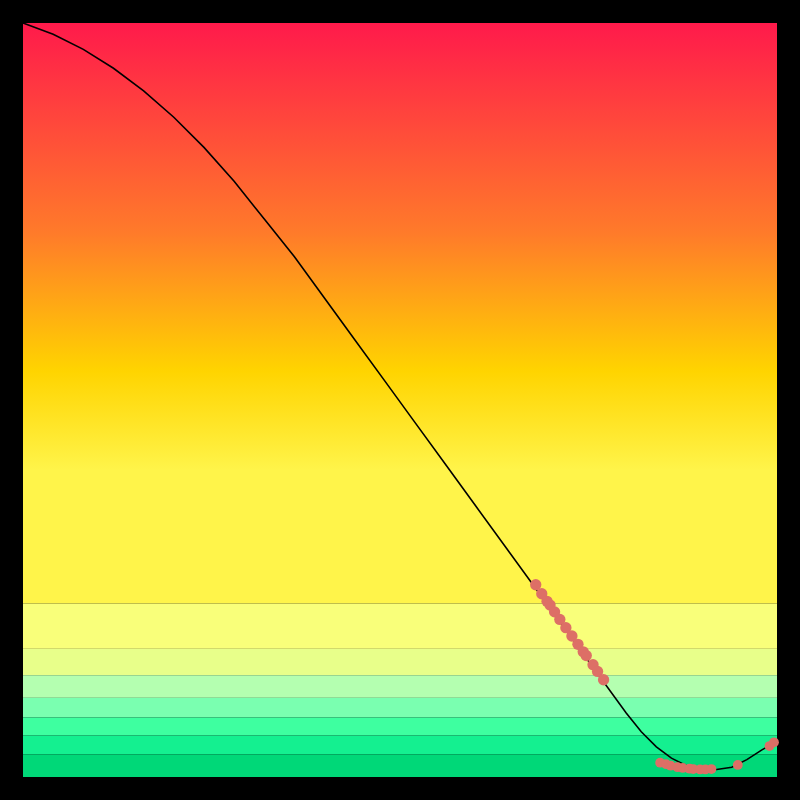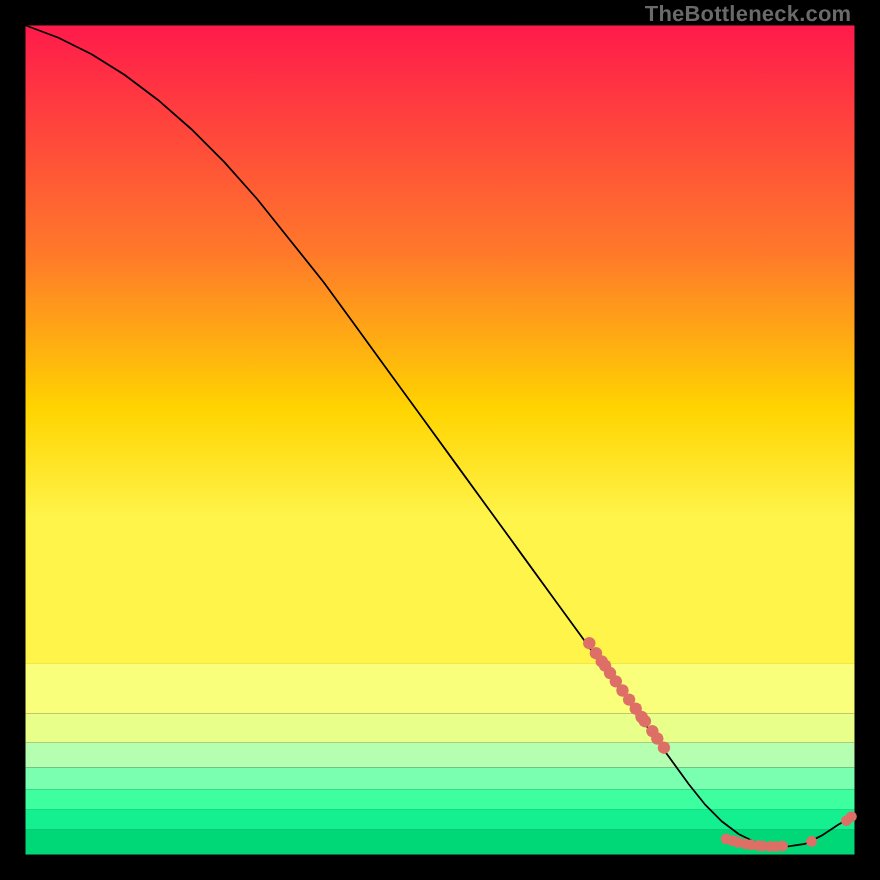--- a/index.html
+++ b/index.html
@@ -91,14 +91,13 @@
           <circle cx="89.8" cy="99" r="0.65" fill="#dd6f66" vector-effect="non-scaling-stroke"></circle>
           <circle cx="90.5" cy="99" r="0.65" fill="#dd6f66" vector-effect="non-scaling-stroke"></circle>
           <circle cx="91.3" cy="98.95" r="0.65" fill="#dd6f66" vector-effect="non-scaling-stroke"></circle>
           <circle cx="94.8" cy="98.4" r="0.65" fill="#dd6f66" vector-effect="non-scaling-stroke"></circle>
           <circle cx="99" cy="95.9" r="0.65" fill="#dd6f66" vector-effect="non-scaling-stroke"></circle>
           <circle cx="99.6" cy="95.4" r="0.65" fill="#dd6f66" vector-effect="non-scaling-stroke"></circle>
         </g>
     </svg>
   </div>
 
-  <div class="watermark">TheBottleneck.com</div>
 </div>
 
 </body></html>

